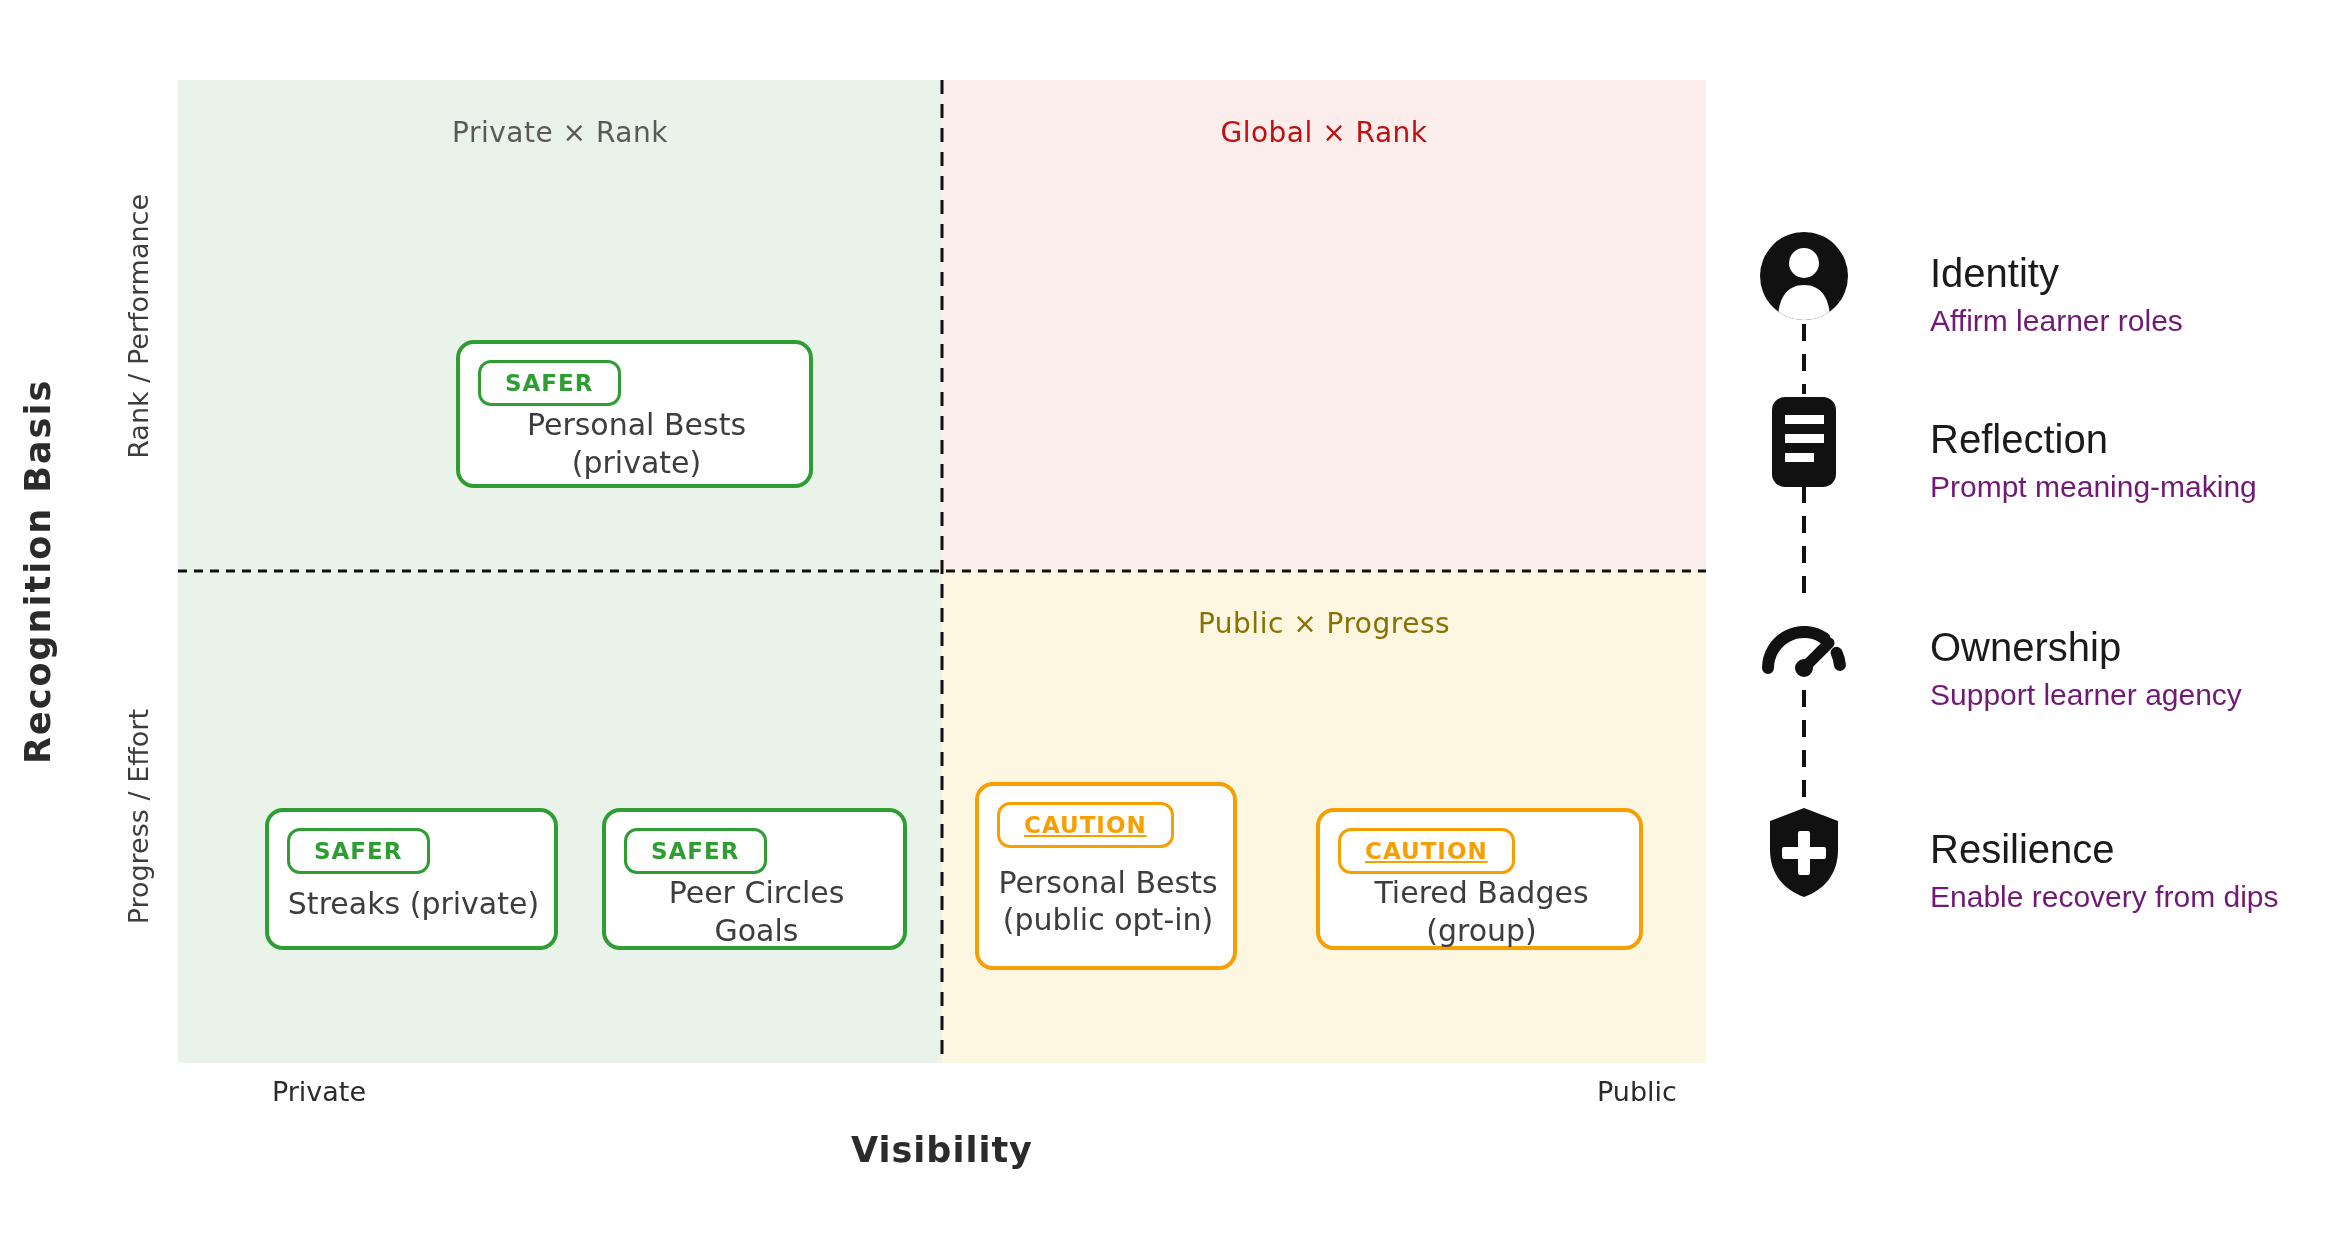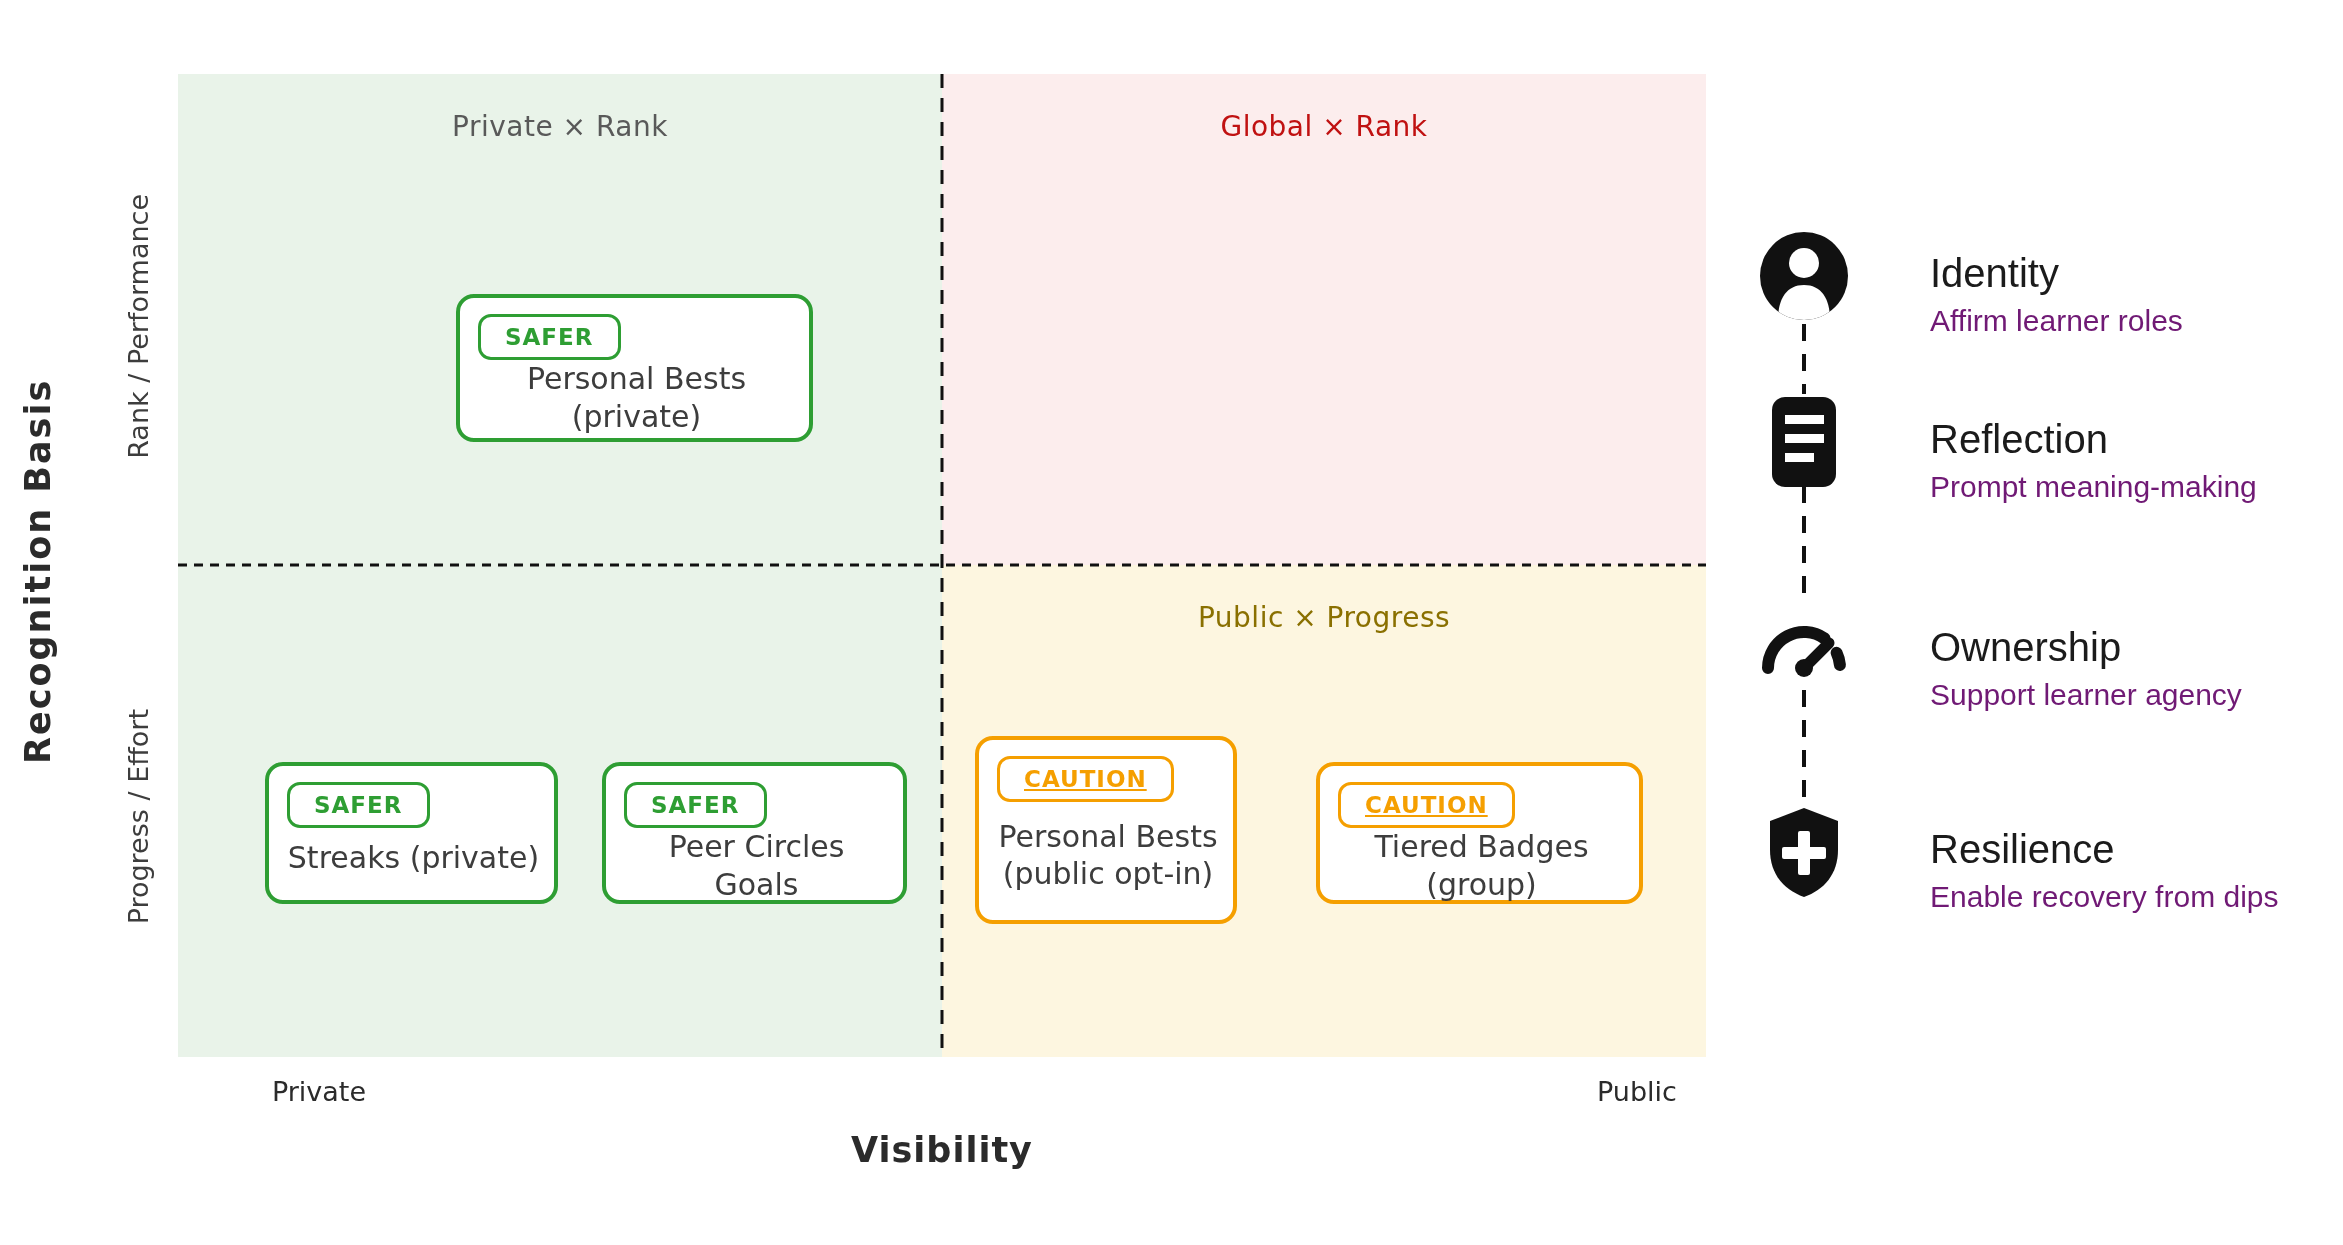--- a/index.html
+++ b/index.html
@@ -1,37 +1,37 @@
 <!DOCTYPE html>
 <html><head>
 <meta charset="utf-8">
 <style>
   html,body { margin:0; padding:0; background:#ffffff; }
   .canvas {
     position:relative; width:2343px; height:1245px; overflow:hidden;
     font-family:"DejaVu Sans", sans-serif; background:#fff;
   }
   
-  .chart { position:absolute; left:178px; top:74px; width:1528px; height:1164px; }
+  .chart { position:absolute; left:178px; top:80px; width:1528px; height:1164px; }
   .quad { position:absolute; width:764px; height:492px; }
   .q-tl { left:0; top:0; background:#e9f3e9; }
   .q-tr { left:764px; top:0; background:#fceded; }
   .q-bl { left:0; top:491px; background:#e9f3e9; }
   .q-br { left:764px; top:491px; background:#fdf6e0; }
   .quad-title { position:absolute; width:764px; text-align:center; font-size:28px; letter-spacing:0.5px; }
   .qt-tl { left:0; top:36px; color:#595959; }
   .qt-tr { left:764px; top:36px; color:#c01111; }
   .qt-bl { left:0; top:527px; color:#337a3d; }
   .qt-br { left:764px; top:527px; color:#8a7000; }
   .midlines { position:absolute; left:0; top:0; }
 
   
   .card {
     position:absolute; background:#fff; border-radius:18px; box-sizing:border-box;
-    padding:16px 14px 12px 18px; display:flex; flex-direction:column;
+    padding:16px 14px 12px 18px; display:flex; flex-direction:column;margin-top:40px;
   }
   .card.green  { border:4px solid #2e9e33; }
   .card.red    { border:4px solid #c01111; }
   .card.orange { border:4px solid #f59f00; }
   .badge {
     align-self:flex-start; border-radius:13px; padding:7px 24px;
     font-weight:bold; font-size:23px; letter-spacing:1px; background:#fff;
   }
   .card.green  .badge { border:3px solid #2e9e33; color:#2e9e33; }
   .card.red    .badge { border:3px solid #c01111; color:#c01111; }

